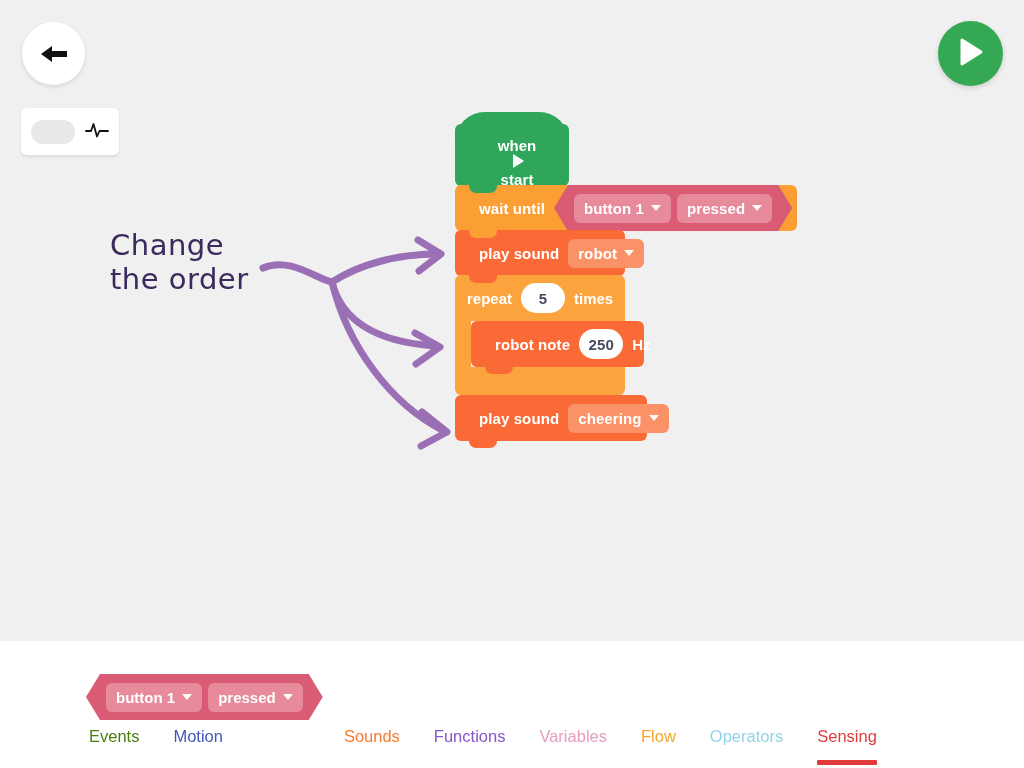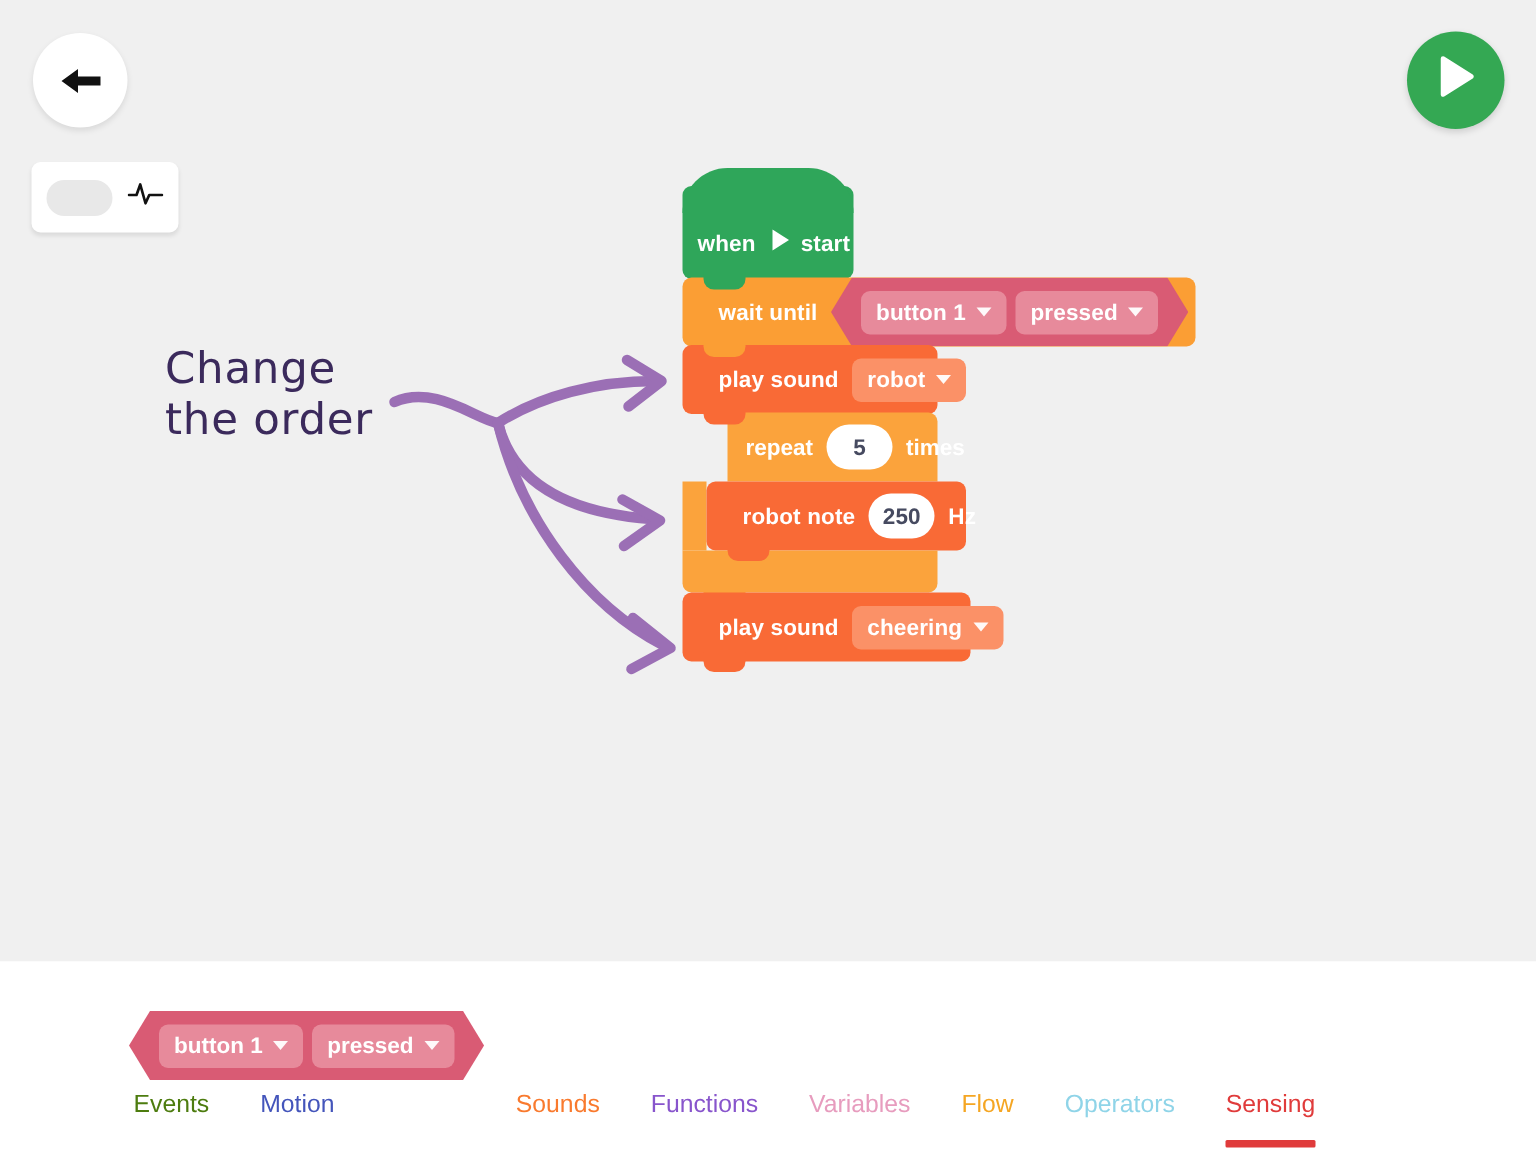--- a/index.html
+++ b/index.html
@@ -104,20 +104,21 @@
 
   
   .hat {
     width: 114px;
     height: 62px;
     background: #2fa65a;
     border-radius: 6px;
     padding-left: 10px;
     padding-top: 14px;
     align-items: center;
+    flex-direction: column;
   }
   .hat::before {
     content: "";
     position: absolute;
     left: 0; top: -12px;
     width: 114px; height: 30px;
     background: #2fa65a;
     border-radius: 55px 55px 0 0;
   }
   .hat > * { position: relative; z-index: 2; }
@@ -156,21 +157,20 @@
     align-items: center;
     height: 46px;
     background: #fba33c;
     border-radius: 6px 6px 0 0;
     padding: 0 12px;
     box-sizing: border-box;
     gap: 9px;
     color: #fff;
     font-size: 15px;
     font-weight: bold;
-    margin-left: 30px;
   }
   .cblock-arm {
     position: relative;
     display: flex;
   }
   .cblock-leftbar {
     width: 16px;
     background: #fba33c;
     flex: 0 0 auto;
   }

